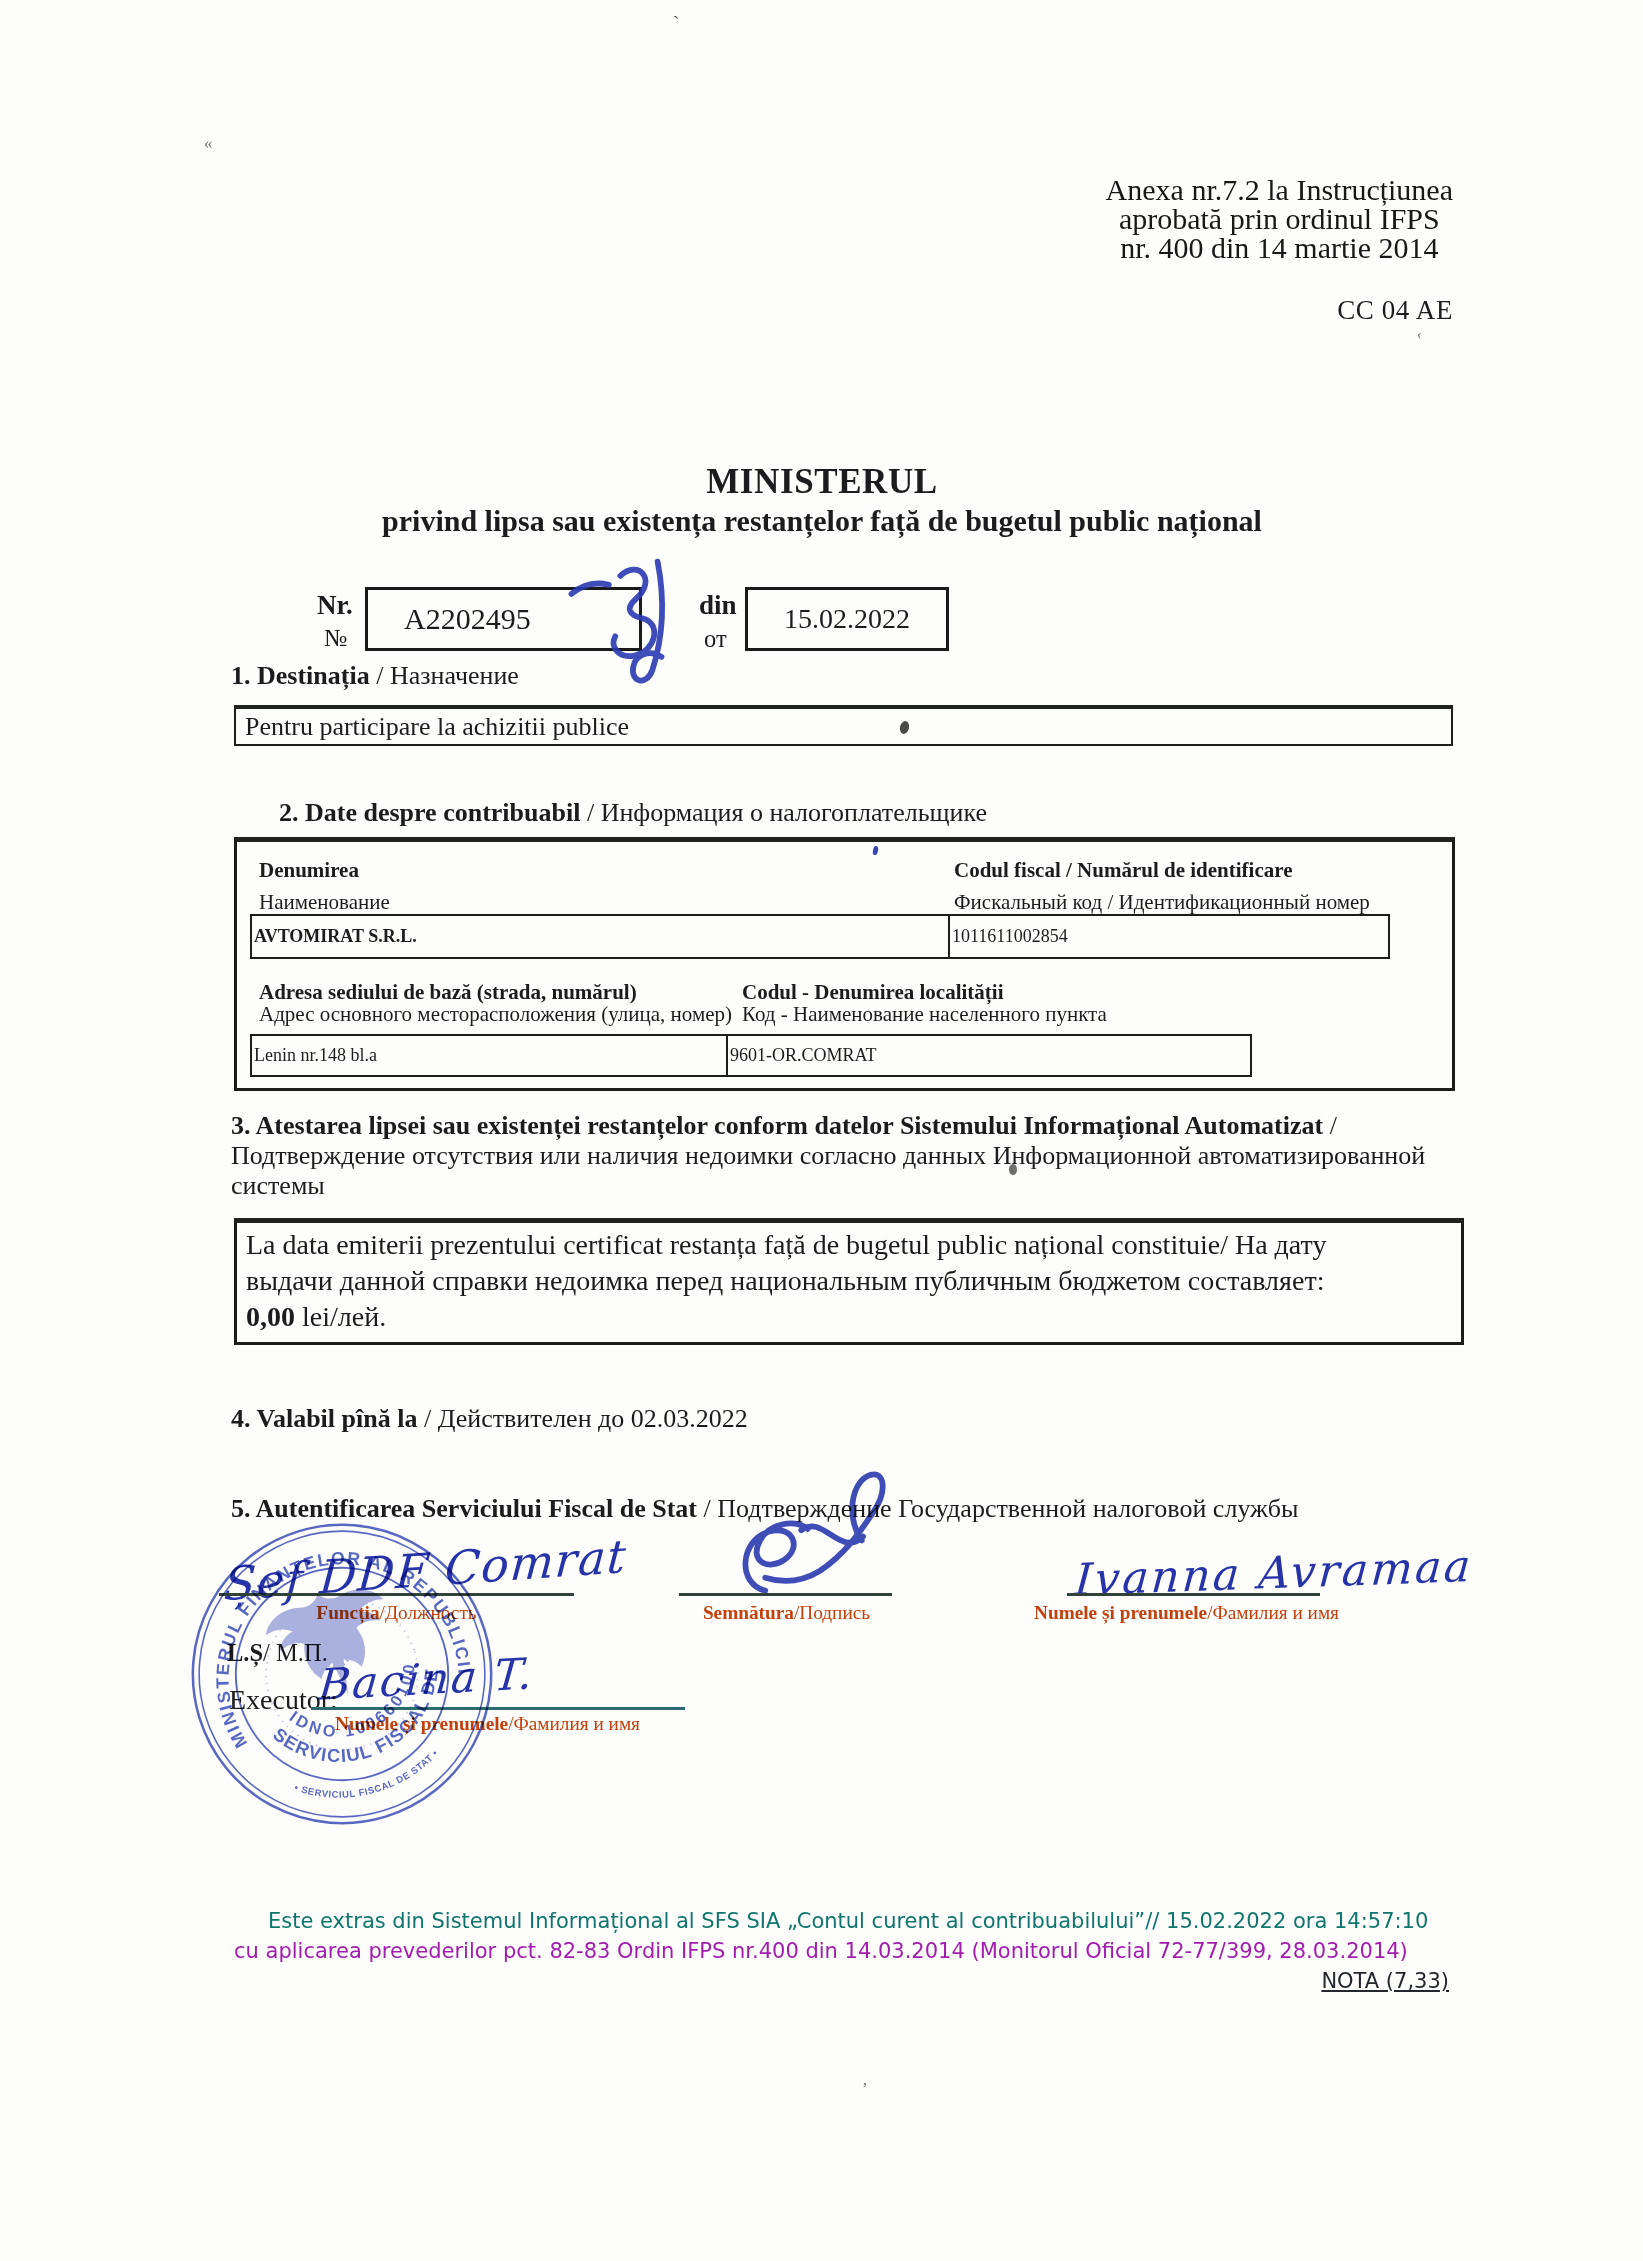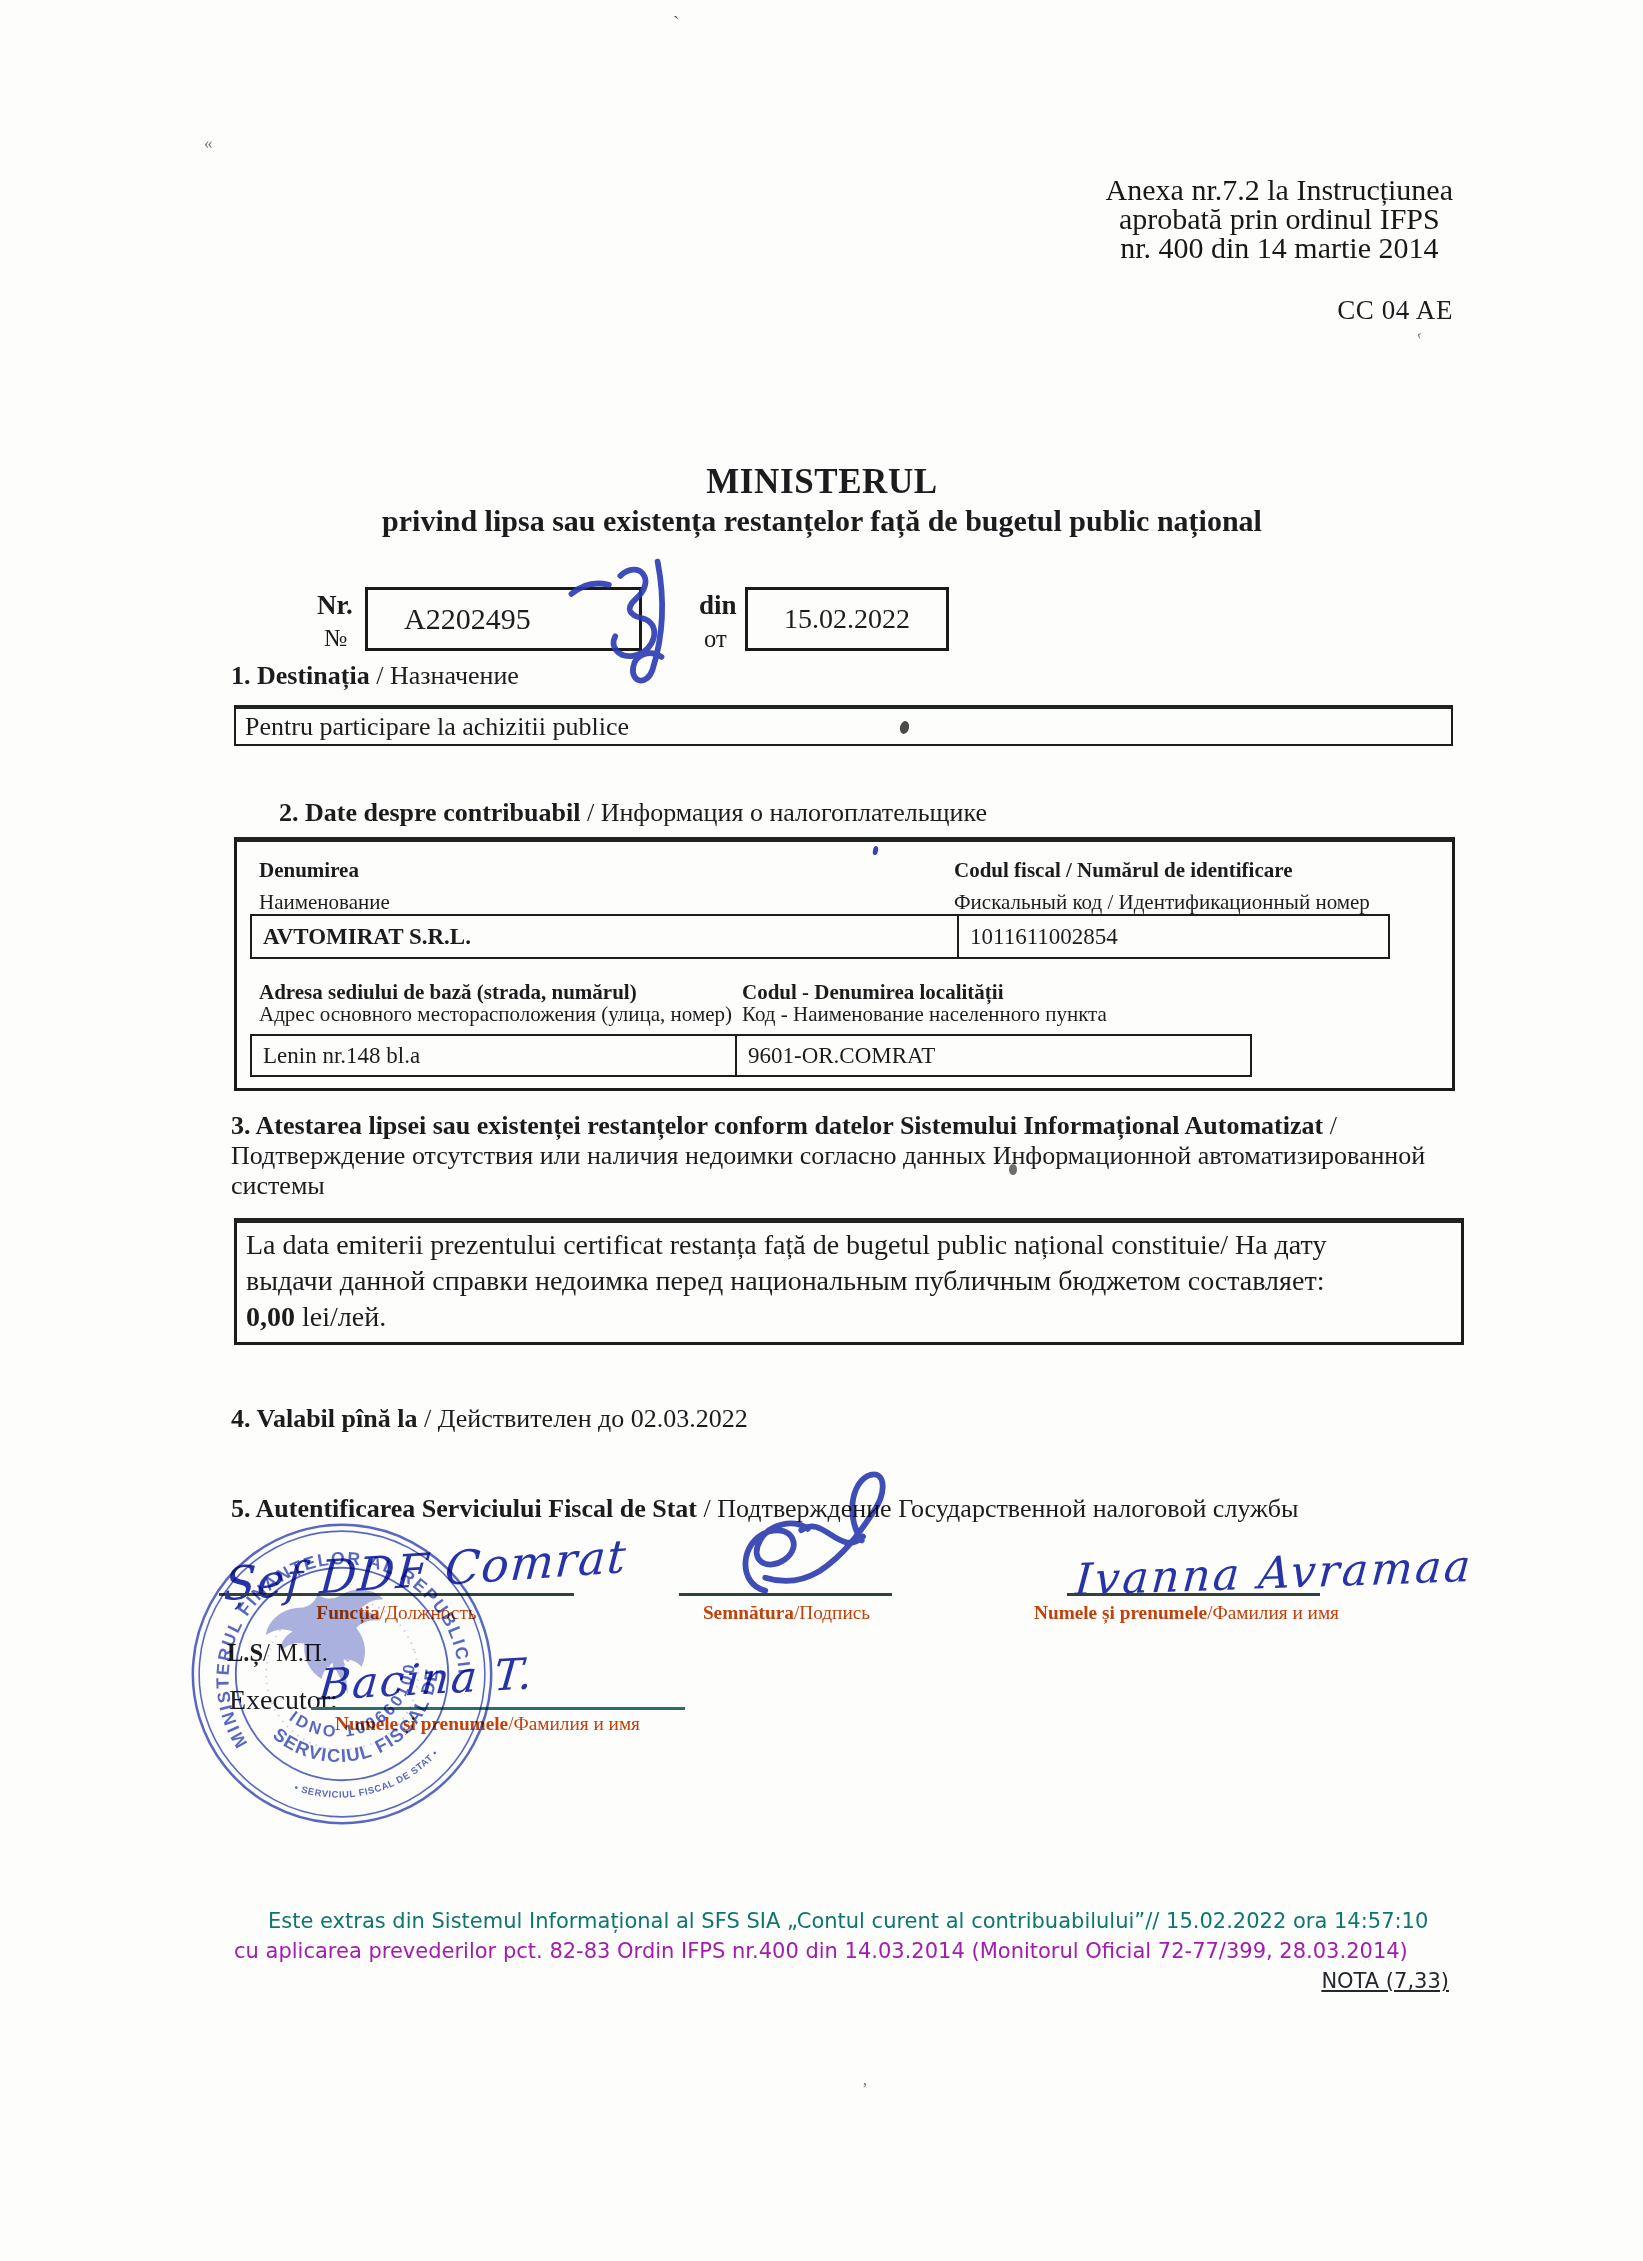--- a/index.html
+++ b/index.html
@@ -36,21 +36,21 @@
   .sec4{left:231px;top:1404px;}
   .sec5{left:231px;top:1494px;}
   
   .dest-box{left:234px;top:705px;width:1215px;height:35px;border:2.6px solid #1d1d1b;border-top:4.5px solid #20241f;}
   .dest-box .val{display:block;padding-left:9px;font-size:26px;line-height:35px;}
   
   .tp-table{left:234px;top:837px;width:1215px;height:246px;border:3.2px solid #1b1b19;border-top:5.2px solid #20231f;}
   .tp-table .lbl-ro{font-weight:700;font-size:21px;}
   .tp-table .lbl-ru{font-size:21px;}
   .vrow{position:absolute;border:2.6px solid #1d1d1b;display:flex;}
-  .vrow .cell{font-size:23px;line-height:41px;padding-left:11px;white-space:nowrap;overflow:hidden;}
+  .vrow .cell{font-size:18px;line-height:41px;padding-left:2px;white-space:nowrap;overflow:hidden;}
   .vrow .c1{border-right:2.6px solid #1d1d1b;}
   
   .stm-box{left:234px;top:1218px;width:1215px;height:115px;border:3.9px solid #1c1c1a;border-top:5.2px solid #20231f;padding:3.9px 0 0 9px;box-sizing:content-box;font-family:Liberation Serif, serif;}
   .stm-box span{display:block;font-size:28px;line-height:36px;}
   
   .sig-line{height:2.6px;background:#31423a;}
   .sig-lbl{font-size:19.3px;color:#c2410c;}
   .ink{color:#2734ac;font-family:"DejaVu Serif",serif;font-style:italic;mix-blend-mode:multiply;}
   .hw-func{left:224px;top:1543px;font-size:46px;transform:rotate(-4deg) skewX(-8deg);letter-spacing:1.3px;}
   .hw-name{left:1075px;top:1547px;font-size:44px;transform:rotate(-2deg) skewX(-6deg);letter-spacing:2.6px;}

